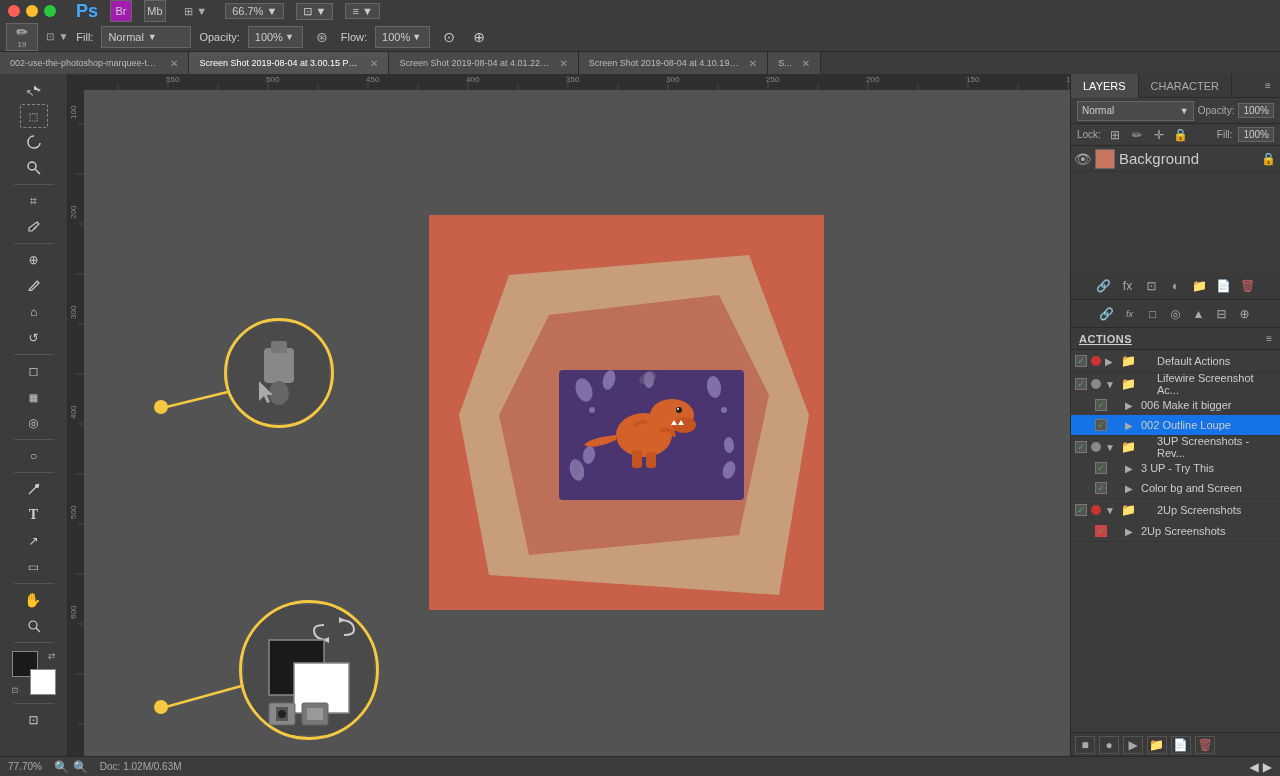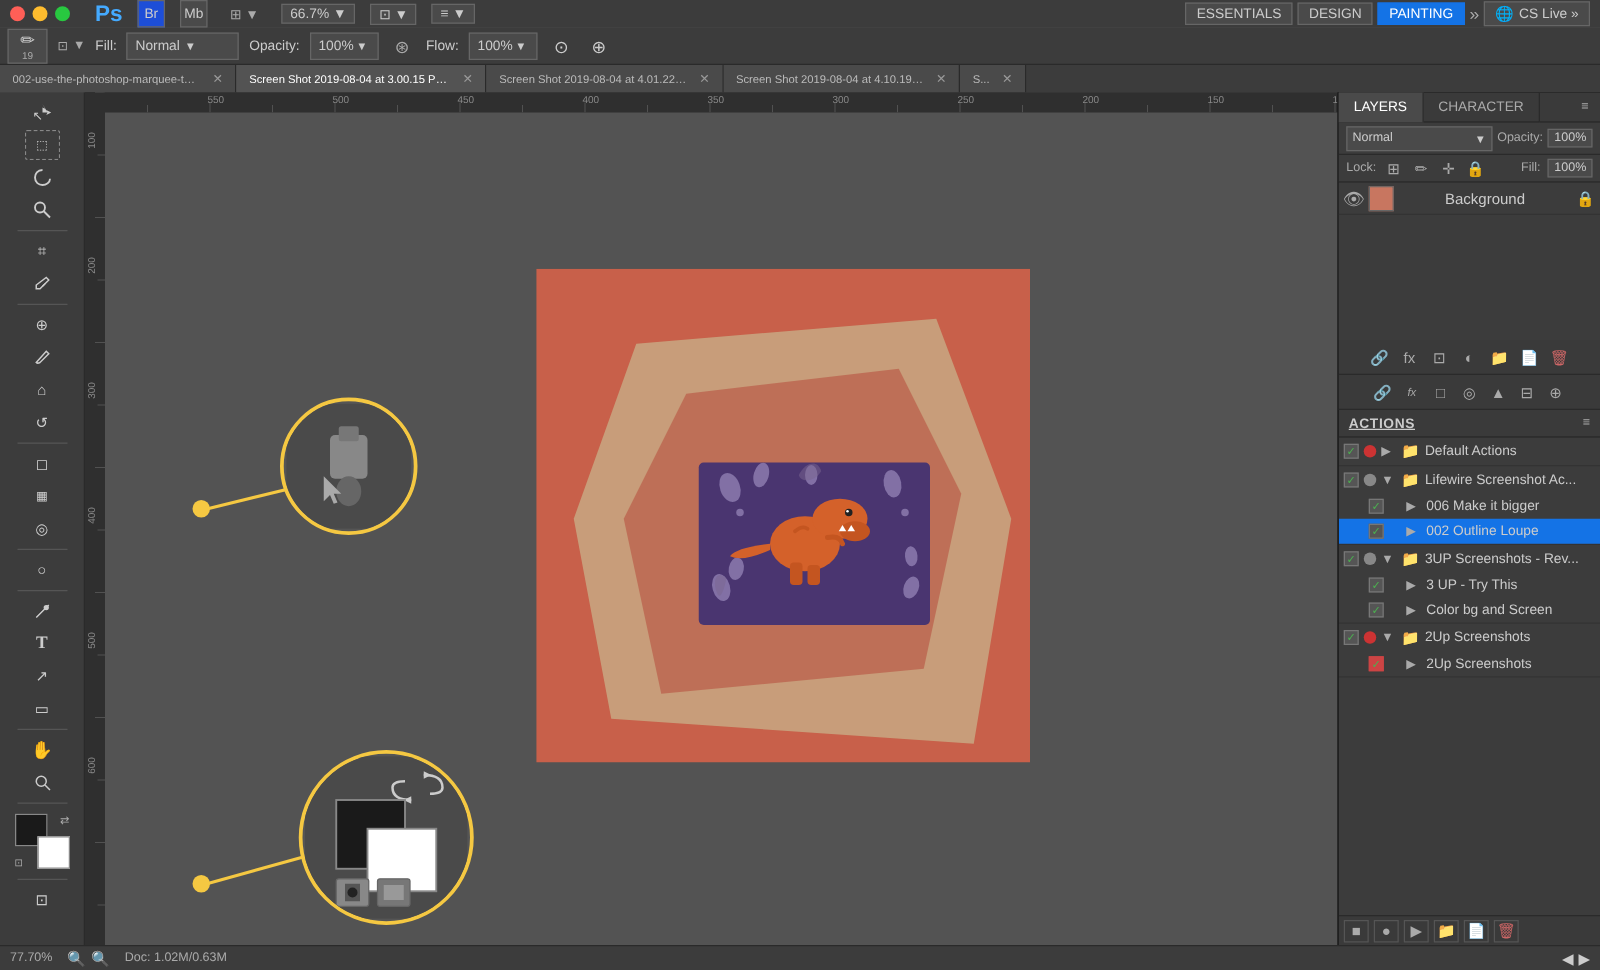--- a/index.html
+++ b/index.html
@@ -47,21 +47,21 @@
     .color-swatch-fg { width: 26px; height: 26px; background: #1a1a1a; border: 1px solid #888; position: absolute; top: 0; left: 0; }
     .color-swatch-bg { width: 26px; height: 26px; background: #fff; border: 1px solid #888; position: absolute; bottom: 0; right: 0; }
 
     
     #canvas-area {
       position: absolute; top: 90px; left: 84px; right: 0; bottom: 20px; overflow: hidden; background: #535353;
     }
 
     
     #right-panels {
-      position: absolute; top: 74px; right: 0; width: 210px; bottom: 20px; background: #000000; border-left: 1px solid #2a2a2a; display: flex; flex-direction: column;
+      position: absolute; top: 74px; right: 0; width: 210px; bottom: 20px; background: #eab308; border-left: 1px solid #2a2a2a; display: flex; flex-direction: column;
     }
 
     
     #panel-tabs {
       height: 24px; display: flex; background: #3a3a3a; border-bottom: 1px solid #2a2a2a;
     }
     .panel-tab { padding: 0 12px; height: 24px; display: flex; align-items: center; font-size: 11px; color: #aaa; cursor: pointer; border-right: 1px solid #2a2a2a; }
     .panel-tab.active { background: #4a4a4a; color: #fff; }
     .panel-collapse { margin-left: auto; width: 20px; display: flex; align-items: center; justify-content: center; cursor: pointer; }
     #layers-blend-row { height: 26px; display: flex; align-items: center; padding: 0 6px; gap: 4px; background: #3c3c3c; border-bottom: 1px solid #2a2a2a; }
@@ -72,39 +72,39 @@
     .lock-label { font-size: 10px; color: #aaa; }
     .lock-icon-btn { width: 16px; height: 16px; display: flex; align-items: center; justify-content: center; cursor: pointer; font-size: 12px; color: #aaa; }
     .fill-label { font-size: 10px; color: #aaa; margin-left: auto; }
     .fill-value { font-size: 10px; color: #ccc; background: #4a4a4a; border: 1px solid #666; padding: 1px 4px; min-width: 35px; text-align: right; }
 
     
     #layer-list { background: #3c3c3c; flex: 0 0 auto; }
     .layer-item { height: 26px; display: flex; align-items: center; padding: 0 4px; gap: 4px; cursor: pointer; border-bottom: 1px solid #333; }
     .layer-vis-icon { width: 16px; height: 16px; display: flex; align-items: center; justify-content: center; font-size: 12px; color: #aaa; }
     .layer-thumb { width: 20px; height: 20px; border: 1px solid #666; background: #c87660; display: flex; align-items: center; justify-content: center; }
-    .layer-name { font-size: 12px; color: #ccc; flex: 1; text-align: center; }
+    .layer-name { font-size: 15px; color: #ccc; flex: 1; }
     .layer-lock-icon { font-size: 12px; color: #aaa; }
 
     
     .panel-icon-row { height: 28px; display: flex; align-items: center; padding: 0 4px; gap: 4px; background: #3a3a3a; border-bottom: 1px solid #2a2a2a; justify-content: center; flex-wrap: wrap; }
     .panel-small-icon { width: 20px; height: 20px; display: flex; align-items: center; justify-content: center; font-size: 12px; color: #aaa; cursor: pointer; }
 
     
     #actions-panel { flex: 1; display: flex; flex-direction: column; overflow: hidden; }
     #actions-panel-header { height: 22px; display: flex; align-items: center; padding: 0 8px; background: #3a3a3a; border-bottom: 1px solid #2a2a2a; }
     #actions-panel-title { font-size: 11px; color: #ccc; font-weight: bold; letter-spacing: 0.5px; text-decoration: underline; }
     #actions-list { flex: 1; overflow-y: auto; background: #3c3c3c; }
     .action-group { border-bottom: 1px solid #333; }
     .action-group-header { height: 22px; display: flex; align-items: center; padding: 0 4px; gap: 4px; cursor: pointer; }
     .action-checkbox { width: 12px; height: 12px; background: #555; border: 1px solid #777; display: flex; align-items: center; justify-content: center; font-size: 9px; }
     .action-checkbox.checked::after { content: '✓'; color: #4CAF50; font-size: 9px; }
     .action-color-dot { width: 10px; height: 10px; border-radius: 50%; }
     .action-expand { font-size: 10px; color: #aaa; width: 12px; }
-    .action-name { font-size: 11px; color: #ccc; flex: 1; }
+    .action-name { font-size: 11px; color: #ccc; flex: 1; margin-left: 17px; }
     .action-item { height: 20px; display: flex; align-items: center; padding: 0 4px 0 24px; gap: 4px; cursor: pointer; }
     .action-item.selected { background: #1473e6; }
     .action-item-expand { font-size: 10px; color: #aaa; width: 12px; }
     .action-item-name { font-size: 11px; color: #ccc; flex: 1; }
 
     #actions-bottom-bar { height: 24px; background: #3a3a3a; border-top: 1px solid #2a2a2a; display: flex; align-items: center; padding: 0 4px; gap: 4px; }
     .action-bottom-icon { width: 20px; height: 18px; display: flex; align-items: center; justify-content: center; font-size: 12px; cursor: pointer; color: #aaa; border: 1px solid #555; background: #4a4a4a; }
 
     
     #status-bar { position: absolute; bottom: 0; left: 0; right: 0; height: 20px; background: #3c3c3c; border-top: 1px solid #2a2a2a; display: flex; align-items: center; padding: 0 8px; gap: 12px; }
@@ -132,36 +132,26 @@
 </head>
 <body>
 
 <div id="top-menubar">
   <div class="window-controls">
     <div class="win-btn win-close"></div>
     <div class="win-btn win-min"></div>
     <div class="win-btn win-max"></div>
   </div>
   <span class="top-icon" style="font-size:18px;color:#4af;font-weight:bold;">Ps</span>
-  <span class="top-icon" style="font-size:11px;background:#1d4ed8;padding:1px 4px;border:1px solid #666;">Br</span>
+  <span class="top-icon" style="font-size:11px;background:#a21caf;padding:1px 4px;border:1px solid #666;">Br</span>
   <span class="top-icon" style="font-size:11px;background:#4a4a4a;padding:1px 4px;border:1px solid #666;">Mb</span>
   <span class="menu-item" style="font-size:11px;color:#aaa;">⊞ ▼</span>
   <span class="menu-item" style="background:#4a4a4a;border:1px solid #666;padding:1px 6px;">66.7% ▼</span>
   <span class="menu-item" style="background:#4a4a4a;border:1px solid #666;padding:1px 6px;">⊡ ▼</span>
   <span class="menu-item" style="background:#4a4a4a;border:1px solid #666;padding:1px 6px;">≡ ▼</span>
-  <div class="top-workspace-btns">
-    <button class="workspace-btn">ESSENTIALS</button>
-    <button class="workspace-btn">DESIGN</button>
-    <button class="workspace-btn active">PAINTING</button>
-    <span style="font-size:14px;color:#aaa;cursor:pointer;">»</span>
-    <div class="cs-live">
-      <span style="font-size:12px;">🌐</span>
-      <span>CS Live »</span>
-    </div>
-  </div>
 </div>
 
 <div id="options-bar">
   <div class="tool-icon-large">
     <div style="display:flex;flex-direction:column;align-items:center;">
       <span style="font-size:14px;">✏</span>
       <span style="font-size:8px;color:#aaa;">19</span>
     </div>
   </div>
   <div style="display:flex;align-items:center;gap:4px;">

